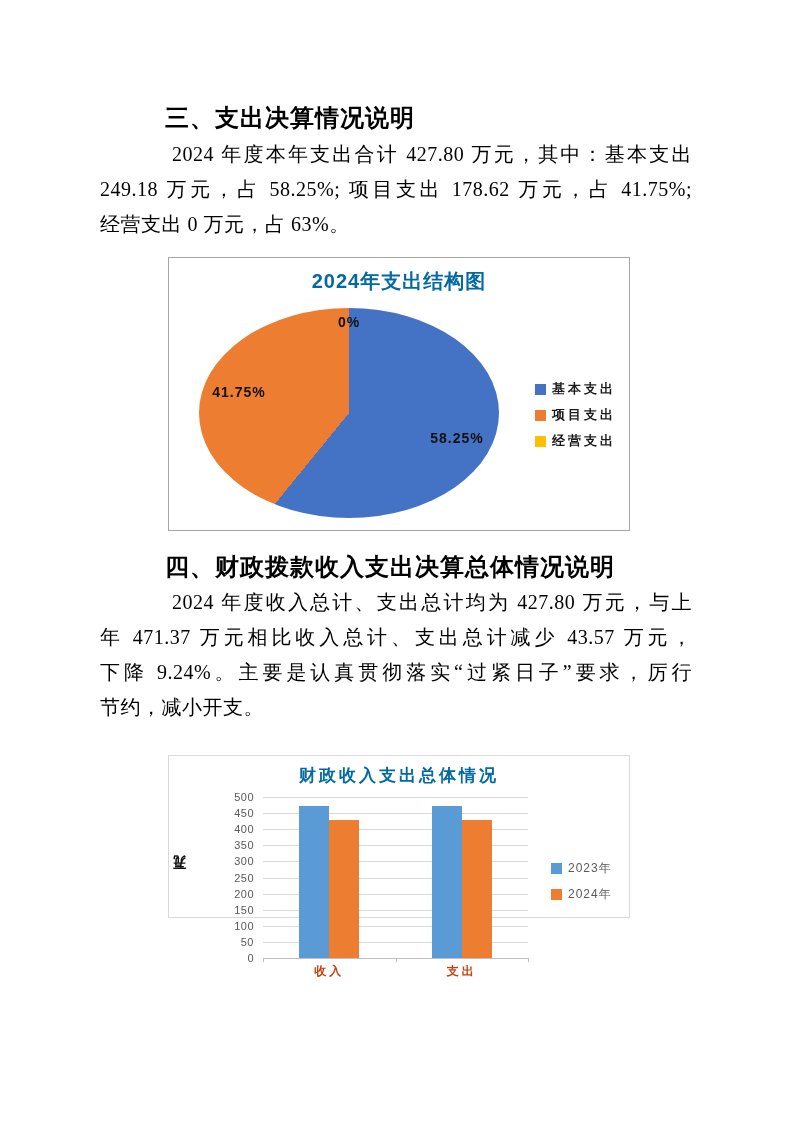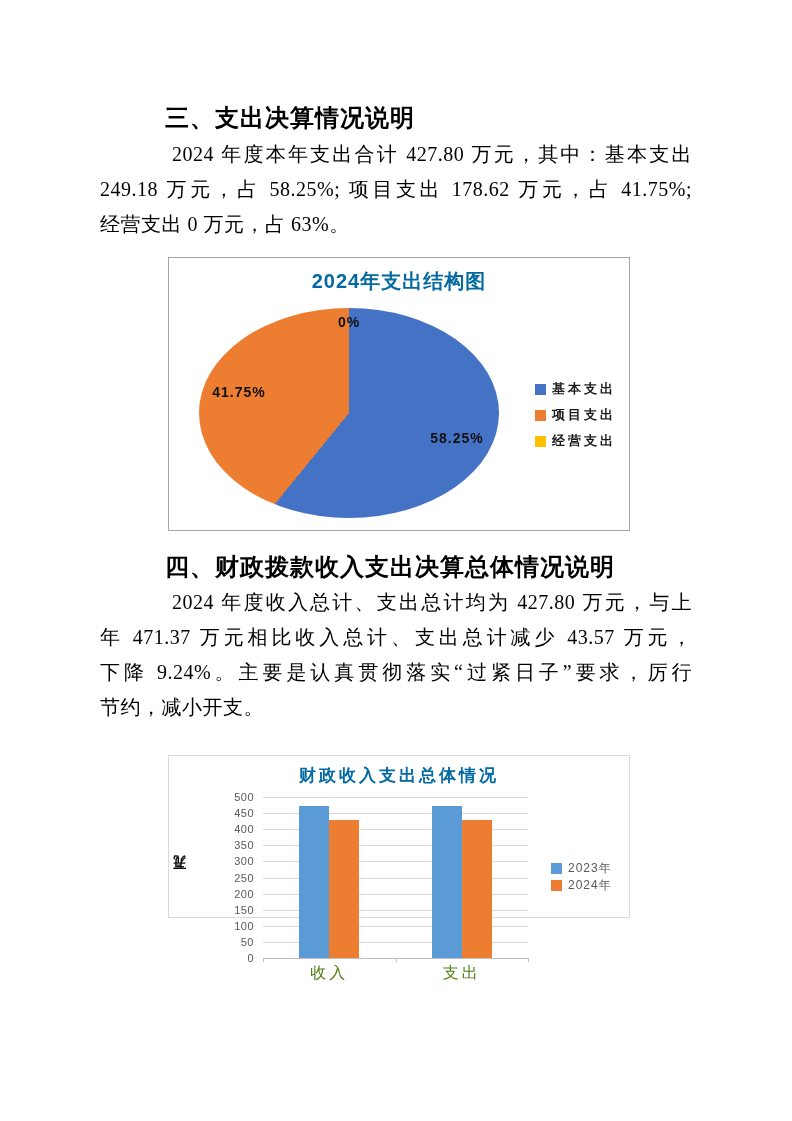--- a/index.html
+++ b/index.html
@@ -74,30 +74,30 @@
   .yticks { position:absolute; left:38px; top:41px; width:47px; height:161px; }
   .ytick {
     position:absolute; right:0; transform:translateY(-50%);
     font-family:"Liberation Sans","DejaVu Sans",sans-serif;
     font-size:11px; color:#595959; letter-spacing:0.5px;
   }
   .xlabels { position:absolute; left:94px; top:207px; width:265px; height:20px; }
   .xlabel {
     position:absolute; transform:translateX(-50%);
     font-family:"Liberation Serif","DejaVu Serif",serif;
-    font-weight:normal; font-size:16px; letter-spacing:3px; color:#4d7c0f;
+    font-weight:bold; font-size:12px; letter-spacing:3px; color:#c2410c;
     white-space:nowrap;
   }
   .y-axis-title {
     position:absolute; left:2px; top:96px; width:32px; height:52px;
     writing-mode:vertical-rl; transform:rotate(180deg);
     text-align:center; font-family:"Liberation Serif","DejaVu Serif",serif;
     font-weight:bold; font-size:13px; letter-spacing:2px; color:#111;
   }
-  .bar-legend { left:382px; top:104px; }
+  .bar-legend { left:382px; top:104px; gap:9px; }
   .bar-legend .legend-label {
     font-family:"Liberation Sans","DejaVu Sans",sans-serif;
     font-size:12px; color:#595959; letter-spacing:1px; white-space:nowrap;
   }
 </style>
 </head>
 <body>
 
 <div class="page">
 

